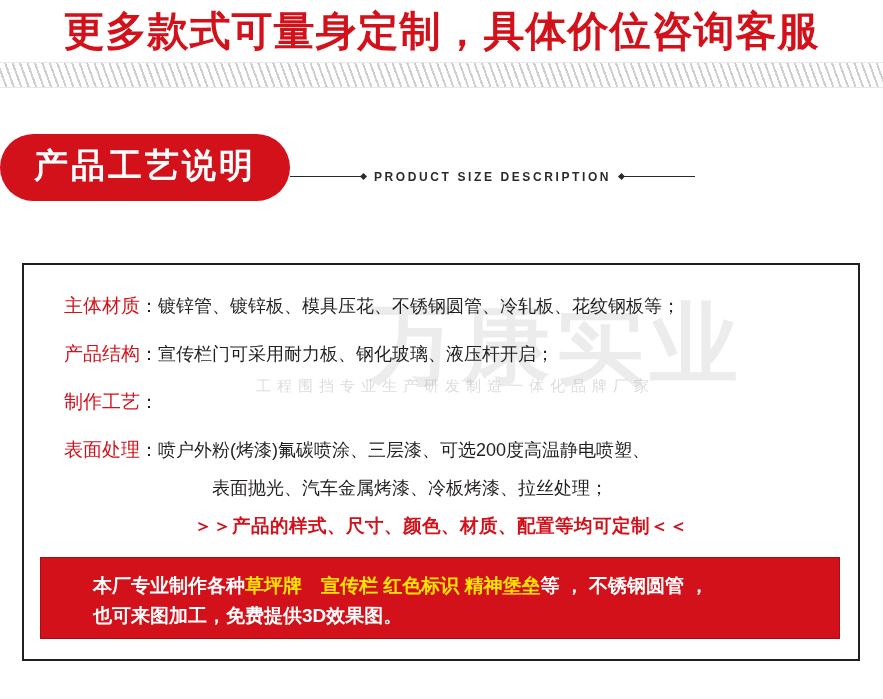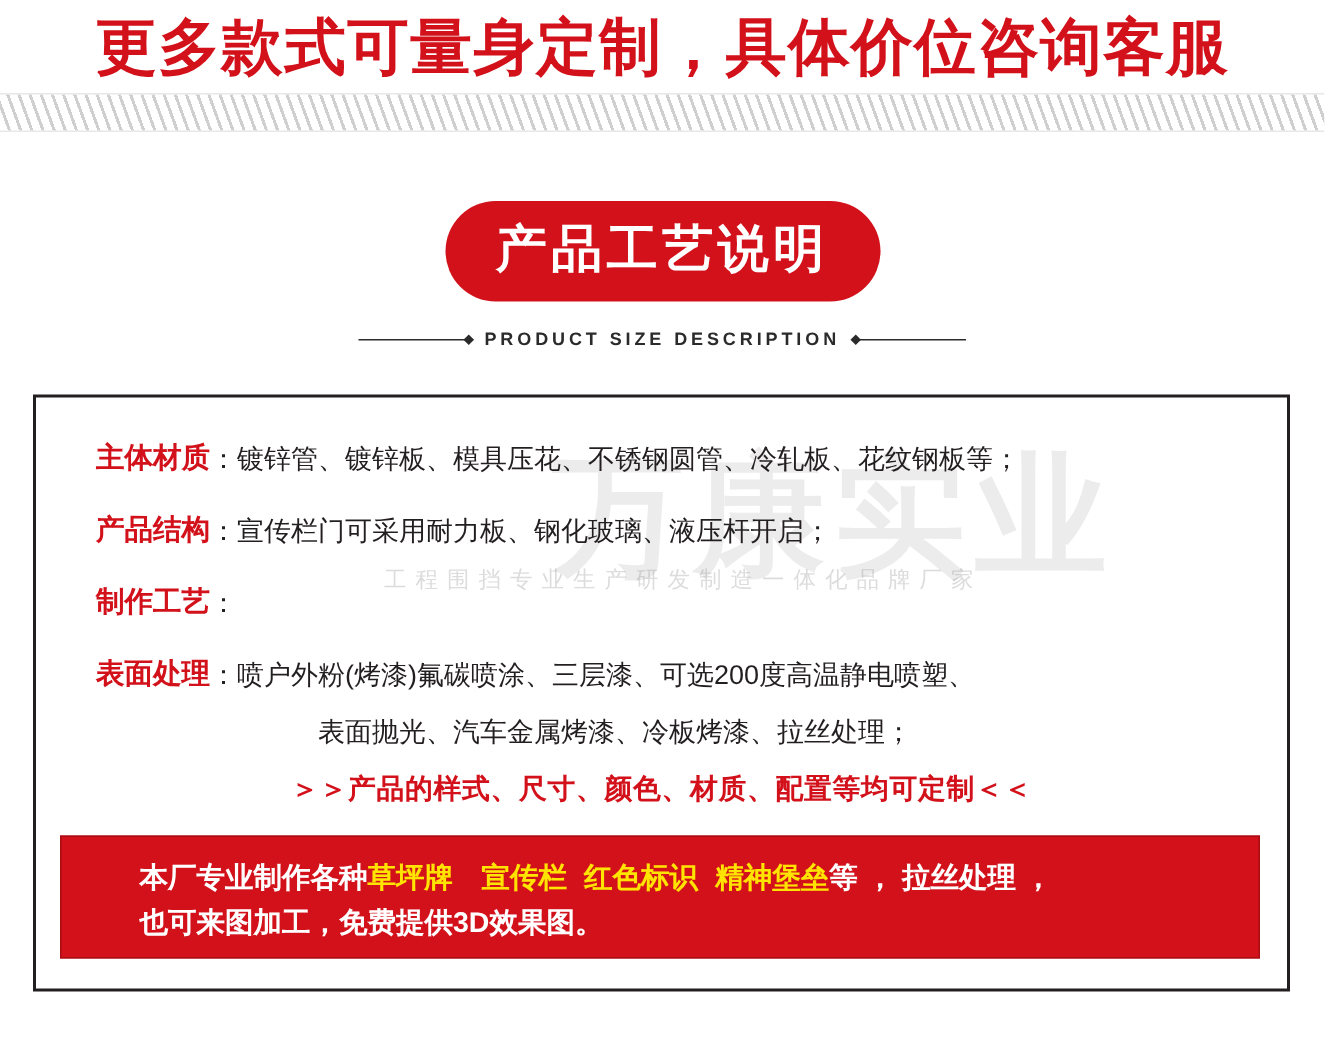--- a/index.html
+++ b/index.html
@@ -45,21 +45,21 @@
     border-top: 1px solid #e8e8e8;
     border-bottom: 1px solid #e8e8e8;
     box-sizing: border-box;
   }
 
   
   .title-zone {
     width: 883px;
     padding-top: 46px;
     display: flex;
-    flex-direction: column;
+    flex-direction: row;
     align-items: center;
   }
   .title-pill {
     background: #d2111a;
     border-radius: 34px;
     padding: 9px 34px 12px 34px;
     display: inline-block;
   }
   .title-pill-text {
     color: #ffffff;
@@ -151,21 +151,21 @@
     z-index: 2;
   }
   .spec-row {
     display: flex;
     align-items: flex-start;
     margin-bottom: 18px;
   }
   .spec-label {
     color: #d2111a;
     font-size: 19px;
-    font-weight: bold;
+    font-weight: normal;
     white-space: nowrap;
     flex: 0 0 auto;
     line-height: 30px;
   }
   .spec-colon {
     color: #231f20;
     font-size: 18px;
     line-height: 30px;
     flex: 0 0 auto;
   }
@@ -208,21 +208,20 @@
   }
   .red-banner p {
     margin: 0;
     color: #ffffff;
     font-size: 19px;
     line-height: 30px;
     font-weight: bold;
   }
   .hl {
     color: #ffe400;
-    font-family: Liberation Mono, monospace;
   }
   .d3 {
     font-size: 20px;
   }
 </style>
 </head>
 <body>
 
 <div class="top-banner">
   <div class="top-banner-text">更多款式可量身定制，具体价位咨询客服</div>
@@ -272,18 +271,18 @@
       <span class="spec-colon">：</span>
       <span class="spec-value">喷户外粉(烤漆)氟碳喷涂、三层漆、可选200度高温静电喷塑、</span>
     </div>
     <div class="spec-value-indent">表面抛光、汽车金属烤漆、冷板烤漆、拉丝处理；</div>
 
     <div class="custom-line">＞＞产品的样式、尺寸、颜色、材质、配置等均可定制＜＜</div>
   </div>
 
   <div class="red-banner" style="left:16px; top:292px; width:800px;">
     <p>
-      <span>本厂专业制作各种</span><span class="hl">草坪牌　宣传栏 红色标识 精神堡垒</span><span>等 ，  拉丝处理 ，</span>
+      <span>本厂专业制作各种</span><span class="hl">草坪牌　宣传栏 红色标识 精神堡垒</span><span>等 ，  不锈钢圆管 ，</span>
     </p>
     <p class="d3">也可来图加工，免费提供3D效果图。</p>
   </div>
 
 </div>
 
 </body></html>

